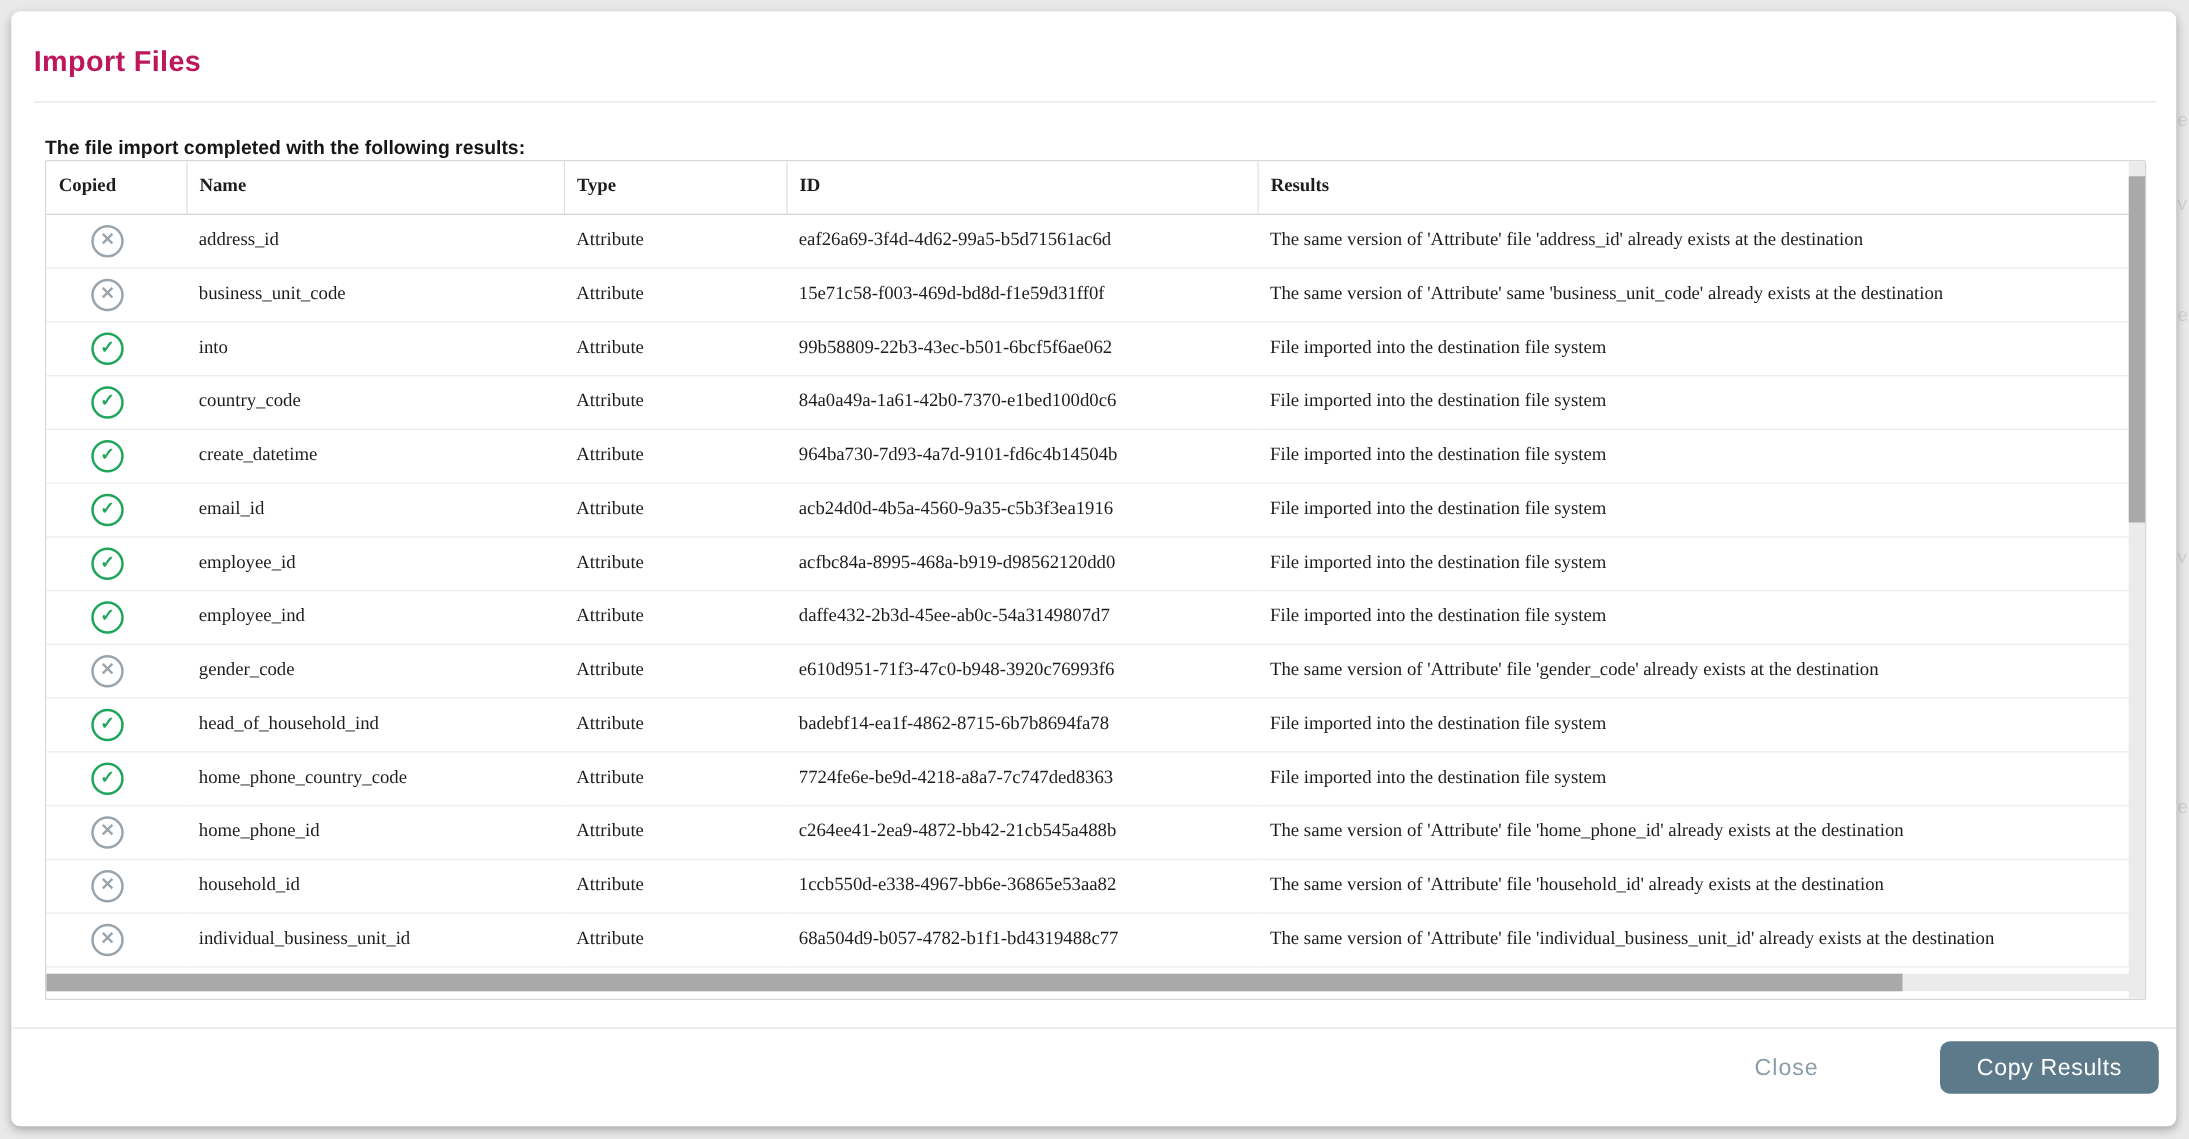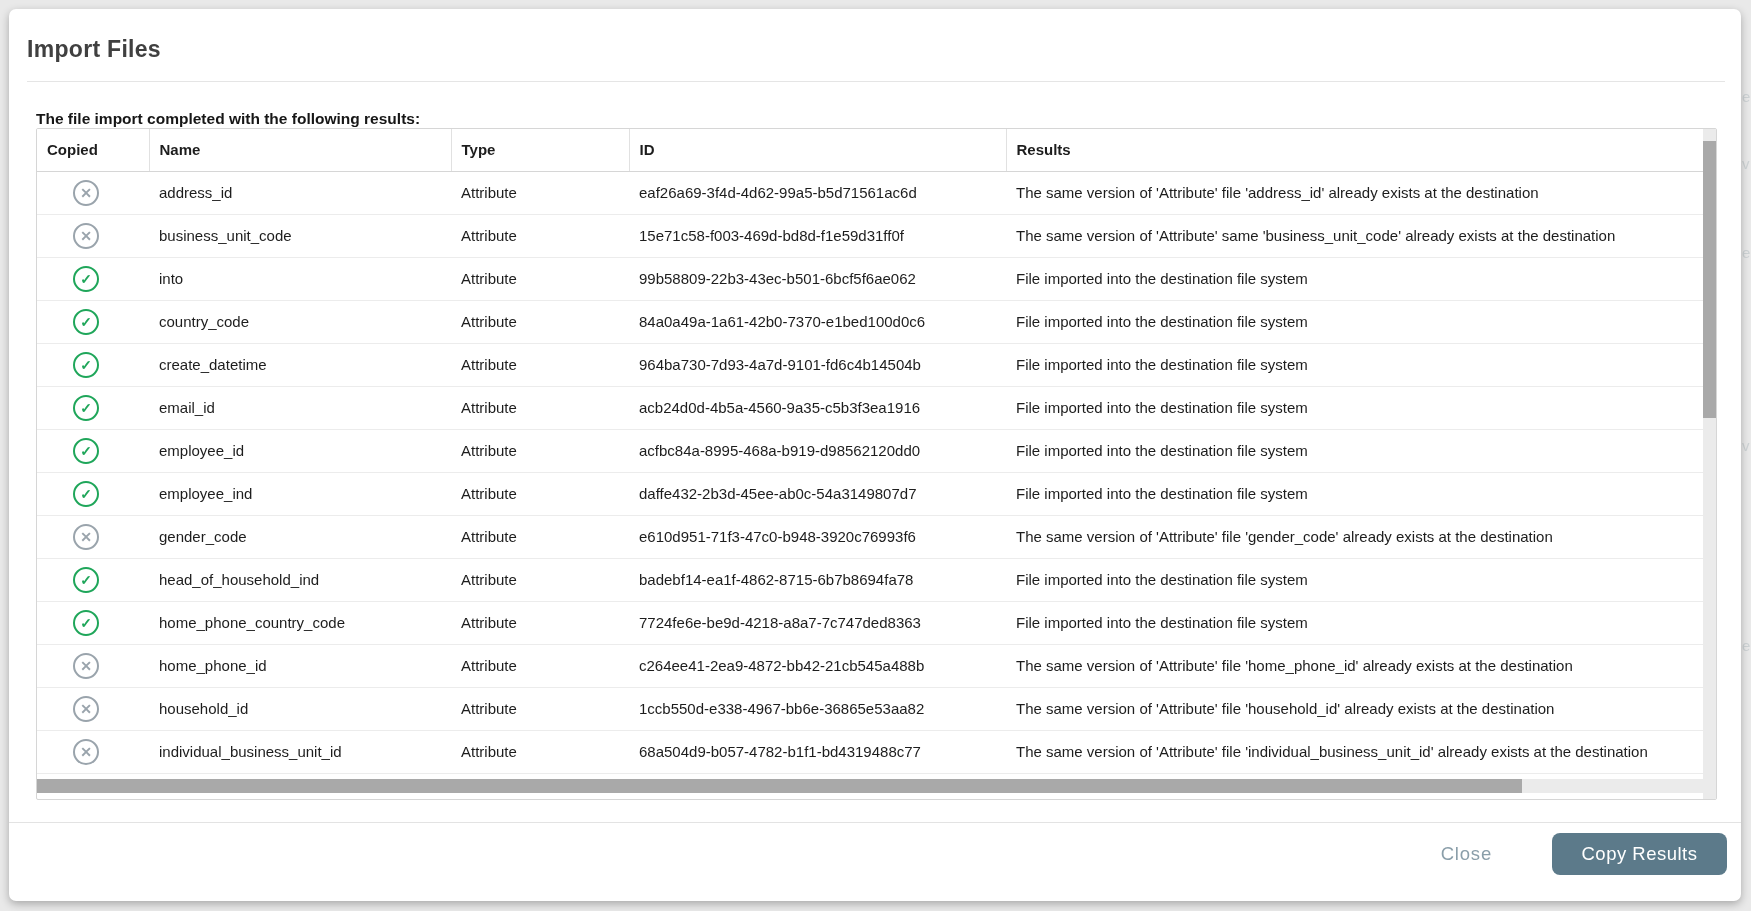--- a/index.html
+++ b/index.html
@@ -10,34 +10,34 @@
   }
   .bg-fragment {
     position:absolute; left:1742px; color:#ced3d5; font-size:15px; user-select:none;
   }
   .modal {
     position:absolute; left:9px; top:9px; width:1732px; height:892px;
     background:#ffffff; border-radius:7px; box-shadow:0 3px 8px rgba(0,0,0,0.28);
   }
   .modal-title {
     position:absolute; left:18px; top:27px; font-size:23px; font-weight:600;
-    color:#404040; letter-spacing:0.3px;
+    color:#be185d; letter-spacing:0.3px;
   }
   .header-divider {
     position:absolute; left:18px; top:72px; width:1698px; height:0;
     border-top:1px solid #e5e5e5;
   }
   .intro-text {
     position:absolute; left:27px; top:87px; font-size:15.5px; font-weight:600; color:#161616;margin-top:14px;
   }
   .table-wrap {
     position:absolute; left:27px; top:119px; width:1681px; height:672px;
     border:1px solid #d6d6d6; border-radius:2px; background:#fff; overflow:hidden;
   }
-  table.results { border-collapse:collapse; table-layout:fixed; width:1668px; }
+  table.results { border-collapse:collapse; table-layout:fixed; width:1668px;font-family:Liberation Serif, serif; }
   col.c-copied  { width:112px; }
   col.c-name    { width:302px; }
   col.c-type    { width:178px; }
   col.c-id      { width:377px; }
   col.c-message { width:699px; }
   th {
     height:42px; text-align:left; padding:0 0 0 10px; font-size:15px; font-weight:600;
     color:#1d1d1d; border-bottom:1px solid #d6d6d6; border-right:1px solid #e1e1e1;
     white-space:nowrap; overflow:hidden; background:#fff;
   }
@@ -72,21 +72,21 @@
     display:flex; align-items:center; gap:60px;
   }
   .close-button {
     background:none; border:none; cursor:pointer;
     font-family:"Liberation Sans", sans-serif; font-size:18.5px;
     color:#8a9ea9; letter-spacing:0.8px;
   }
   .copy-results-button {
     width:175px; height:42px; border:none; border-radius:8px; cursor:pointer;
     background:#5c7a8a; color:#ffffff; font-family:"Liberation Sans", sans-serif;
-    font-size:18.5px; letter-spacing:0.5px;
+    font-size:18.5px; letter-spacing:0.5px;margin-left:37px;
   }
 </style>
 </head>
 <body>
 
 <div class="page">
 
   <span class="bg-fragment" style="top:88px">e</span>
   <span class="bg-fragment" style="top:155px">v</span>
   <span class="bg-fragment" style="top:244px">e</span>

